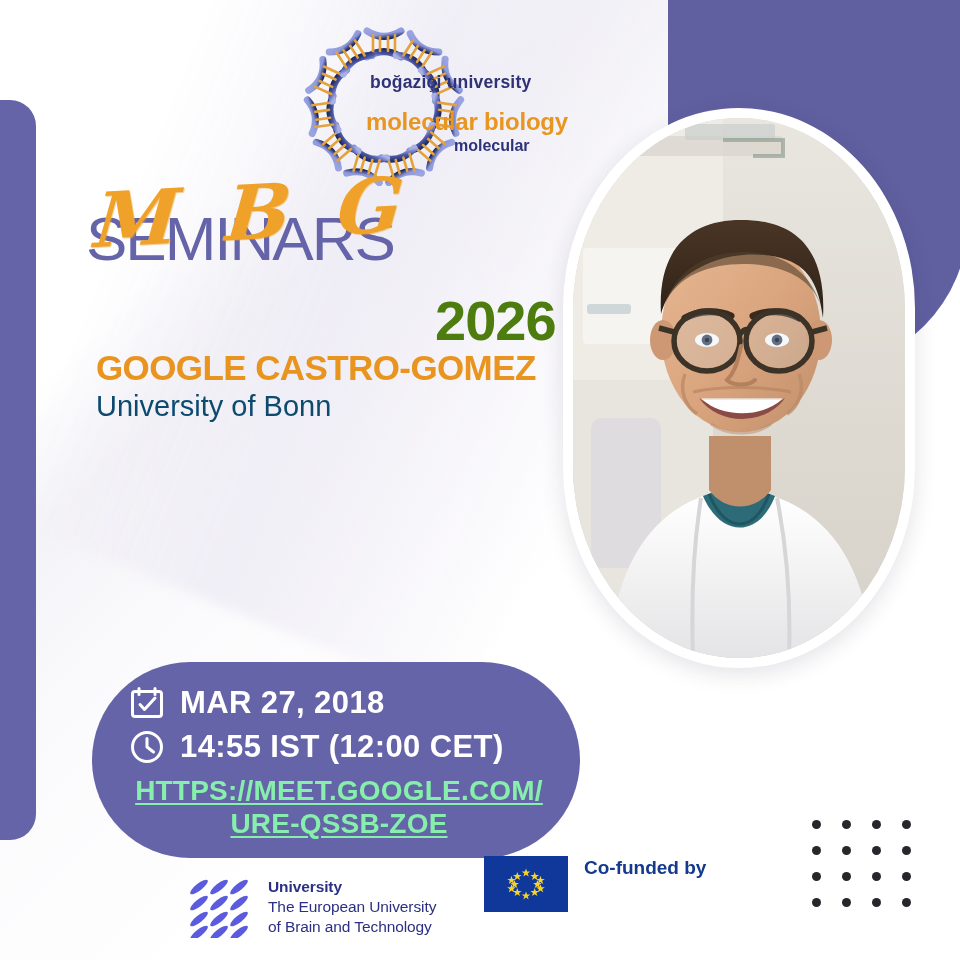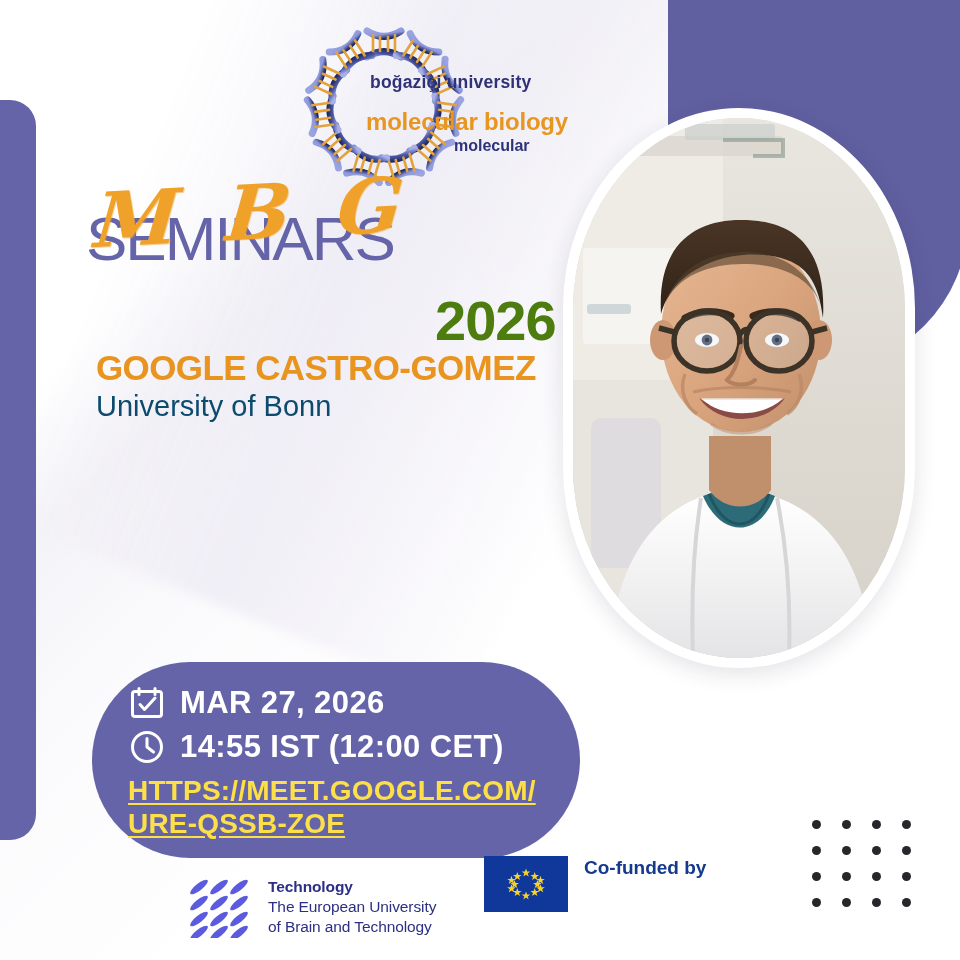--- a/index.html
+++ b/index.html
@@ -230,29 +230,30 @@
   .info-icon svg { display:block; }
   .info-text {
     color: #ffffff;
     font-size: 31px;
     font-weight: 800;
     letter-spacing: .4px;
     white-space: nowrap;
   }
   .info-link {
     margin-top: 8px;
-    color: #fde047;
+    color: #86efac;
     font-size: 28px;
     font-weight: 800;
     letter-spacing: .2px;
     line-height: 1.18;
     text-decoration: underline;
     text-underline-offset: 3px;
     cursor: pointer;
     display: block;
+    text-align: center;
   }
 
   
   .neuro {
     position: absolute;
     left: 186px;
     top: 876px;
     display: flex;
     align-items: center;
     gap: 16px;
@@ -548,21 +549,21 @@
 
   <div class="info-card">
     <div class="info-row">
       <span class="info-icon">
         <svg width="38" height="38" viewBox="0 0 38 38" fill="none" stroke="#ffffff" stroke-width="3">
           <rect x="4.5" y="7.5" width="29" height="25" rx="2.5"></rect>
           <path d="M11 4.5 v6 M27 4.5 v6" stroke-linecap="round"></path>
           <path d="M12 20.5 l4.5 5 L27 14" stroke-linecap="round" stroke-linejoin="round"></path>
         </svg>
       </span>
-      <span class="info-text">MAR 27, 2026</span>
+      <span class="info-text">MAR 27, 2018</span>
     </div>
     <div class="info-row">
       <span class="info-icon">
         <svg width="38" height="38" viewBox="0 0 38 38" fill="none" stroke="#ffffff" stroke-width="3">
           <circle cx="19" cy="19" r="14.5"></circle>
           <path d="M19 10.5 V19 l6.5 5" stroke-linecap="round" stroke-linejoin="round"></path>
         </svg>
       </span>
       <span class="info-text">14:55 IST  (12:00 CET)</span>
     </div>
@@ -590,21 +591,21 @@
           </g>
           <g>
             <ellipse cx="13" cy="57" rx="11" ry="3.4" transform="rotate(-38 13 57)"></ellipse>
             <ellipse cx="33" cy="57" rx="11" ry="3.4" transform="rotate(-38 33 57)"></ellipse>
             <ellipse cx="53" cy="57" rx="11" ry="3.4" transform="rotate(-38 53 57)"></ellipse>
           </g>
         </g>
       </svg>
     </span>
     <span class="neuro-text">
-      <b>Technology</b><br>
+      <b>University</b><br>
       <span>The European University</span><br>
       <span>of Brain and Technology</span>
     </span>
   </div>
 
   <div class="eu">
     <span class="eu-flag">
       <svg width="84" height="56" viewBox="0 0 84 56">
         <rect width="84" height="56" fill="#10389A"></rect>
         <g fill="#F5D32B">

